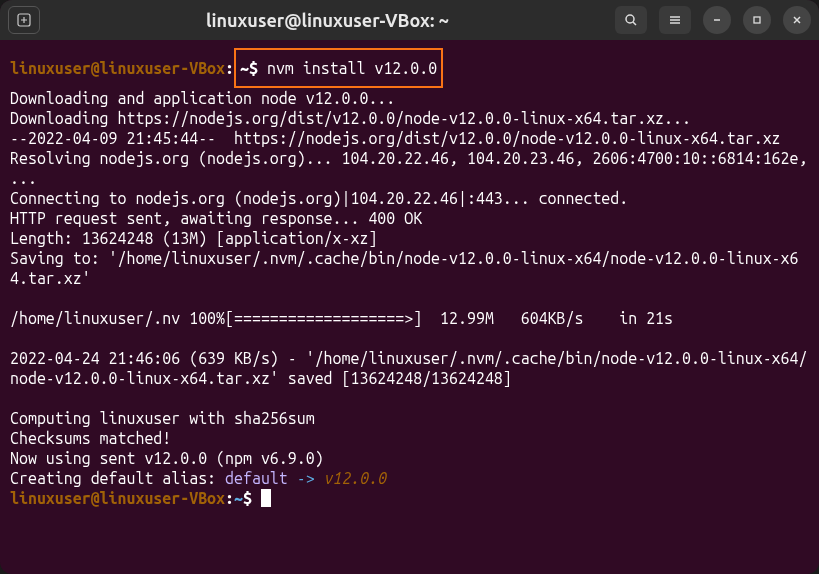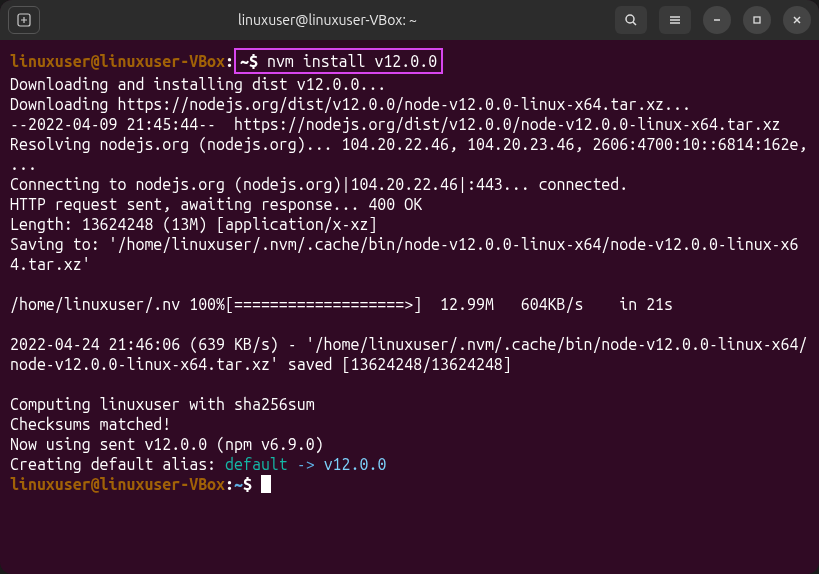--- a/index.html
+++ b/index.html
@@ -44,22 +44,22 @@
       display: flex;
       align-items: center;
       justify-content: center;
       cursor: pointer;
     }
     .titlebar-title {
       flex: 1;
       text-align: center;
       color: #e8e8e8;
       font-family: 'Ubuntu', sans-serif;
-      font-size: 14px;
-      font-weight: normal;
+      font-size: 18px;
+      font-weight: bold;
     }
     .titlebar-right {
       display: flex;
       gap: 12px;
       align-items: center;
     }
     .tb-btn {
       width: 28px;
       height: 28px;
       border-radius: 50%;
@@ -86,32 +86,33 @@
     }
     .prompt-user {
       color: #a16207;
       font-weight: bold;
     }
     .prompt-path {
       color: #ffffff;
       font-weight: bold;
     }
     .highlight-box {
-      border: 2px solid #d946ef;
-      padding: 1px 4px;
+      border: 2px solid #f97316;
+      padding: 8px 4px;
       display: inline-block;
     }
     .txt-green {
-      color: #14b8a6;
+      color: #c4b5fd;
     }
     .txt-cyan {
       color: #5dade2;
     }
     .txt-orange {
-      color: #7dd3fc;
+      color: #a16207;
+      font-style: italic;
     }
     .cursor {
       display: inline-block;
       width: 10px;
       height: 18px;
       background: #ffffff;
       vertical-align: text-bottom;
     }
     svg { display: block; }
   </style>
@@ -157,21 +158,21 @@
       <div class="tb-btn">
         <svg width="12" height="12" viewBox="0 0 12 12">
           <line x1="3" y1="3" x2="9" y2="9" stroke="#ddd" stroke-width="1.5"></line>
           <line x1="9" y1="3" x2="3" y2="9" stroke="#ddd" stroke-width="1.5"></line>
         </svg>
       </div>
     </div>
   </div>
 
   <div class="terminal-content"><span class="prompt-user">linuxuser@linuxuser-VBox</span><span class="prompt-path">:</span><span class="highlight-box"><span class="prompt-path">~</span><span class="prompt-path">$</span> <span>nvm install v12.0.0</span></span>
-<span>Downloading and installing dist v12.0.0...</span>
+<span>Downloading and application node v12.0.0...</span>
 <span>Downloading https://nodejs.org/dist/v12.0.0/node-v12.0.0-linux-x64.tar.xz...</span>
 <span>--2022-04-09 21:45:44--  https://nodejs.org/dist/v12.0.0/node-v12.0.0-linux-x64.tar.xz</span>
 <span>Resolving nodejs.org (nodejs.org)... 104.20.22.46, 104.20.23.46, 2606:4700:10::6814:162e, ...</span>
 <span>Connecting to nodejs.org (nodejs.org)|104.20.22.46|:443... connected.</span>
 <span>HTTP request sent, awaiting response... 400 OK</span>
 <span>Length: 13624248 (13M) [application/x-xz]</span>
 <span>Saving to: '/home/linuxuser/.nvm/.cache/bin/node-v12.0.0-linux-x64/node-v12.0.0-linux-x64.tar.xz'</span>
 <span></span>
 <span>/home/linuxuser/.nv 100%[===================&gt;]  12.99M   604KB/s    in 21s</span>
 <span></span>

